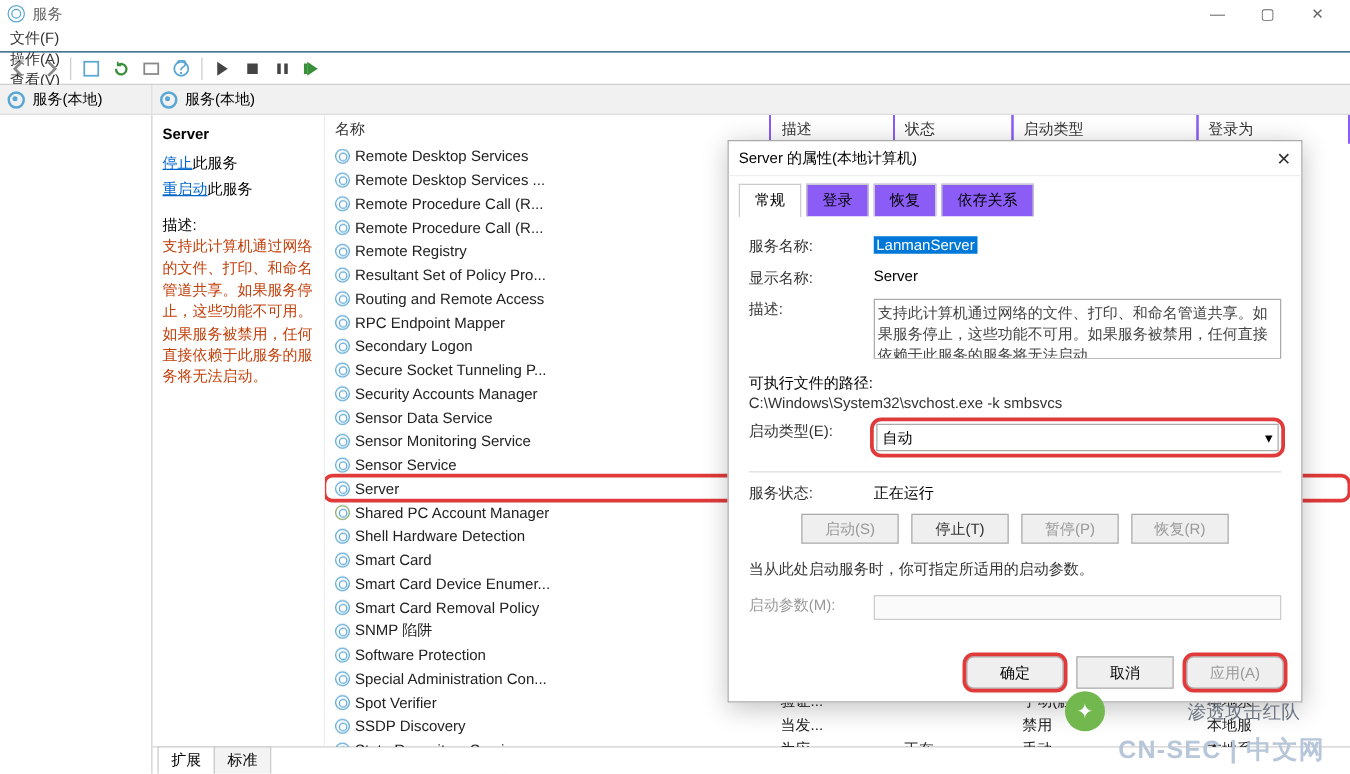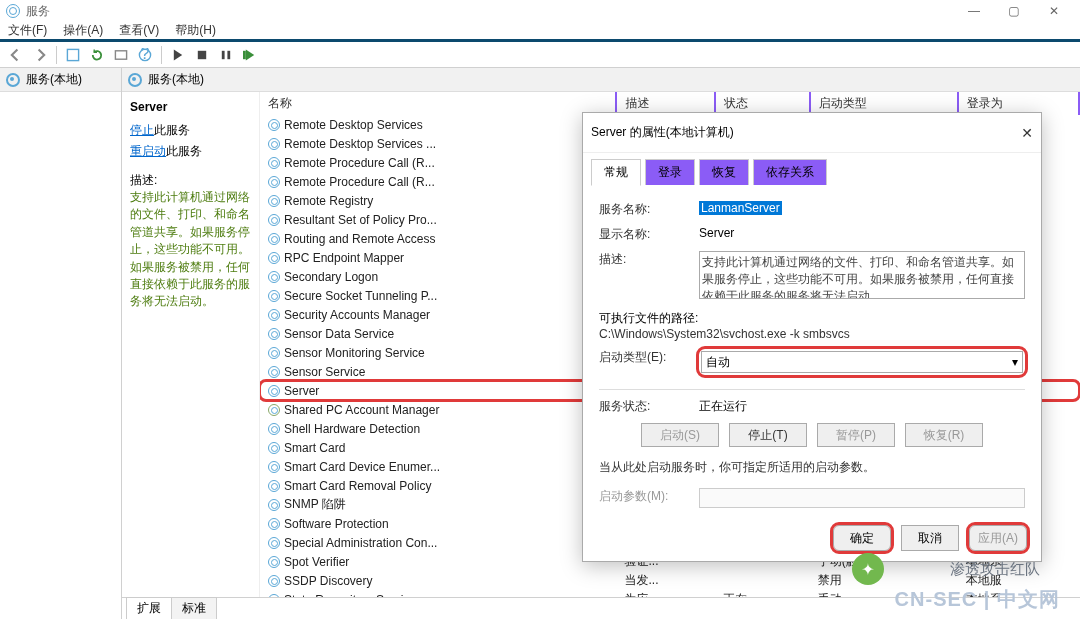--- a/index.html
+++ b/index.html
@@ -3,21 +3,21 @@
 <meta charset="utf-8">
 <style>
   * { box-sizing: border-box; font-family: "Microsoft YaHei", "Segoe UI", Tahoma, sans-serif; font-size: 12px; }
   body { margin: 0; background: #f5f5f5; width: 1080px; height: 619px; overflow: hidden; position: relative; }
   .window { position: absolute; top: 0; left: 0; width: 1080px; height: 619px; background: #fff; }
   .titlebar { height: 22px; display: flex; align-items: center; padding: 0 6px; color: #666; }
   .titlebar .icon { width: 14px; height: 14px; border: 1px solid #5aa7d6; border-radius: 50%; margin-right: 6px; display:inline-block; position:relative; }
   .titlebar .icon::after{content:"";position:absolute;width:6px;height:6px;border:1px solid #5aa7d6;border-radius:50%;top:2px;left:2px;}
   .winbtns { margin-left: auto; display: flex; }
   .winbtn { width: 40px; height: 22px; text-align: center; line-height: 22px; color: #666; }
-  .menubar { height: 20px; display: flex; padding: 0 8px; border-bottom: 3px solid #0c4a6e; color:#333; }
+  .menubar { height: 20px; display: flex; padding: 0 8px; border-bottom: 1px solid #0c4a6e; color:#333;flex-direction:column; }
   .menubar span { margin-right: 16px; }
   .toolbar { height: 26px; display: flex; align-items: center; padding: 0 6px; border-bottom: 1px solid #d0d0d0; gap: 4px; }
   .tbtn { width: 20px; height: 20px; display:flex; align-items:center; justify-content:center; color:#555; border:1px solid transparent; }
   .tbtn svg { width:14px; height:14px; }
   .tsep { width:1px; height:18px; background:#ccc; margin:0 2px; }
   .body { display:flex; height: calc(619px - 22px - 20px - 26px); }
   .leftpanel { width: 122px; border-right: 1px solid #d0d0d0; background:#fff; }
   .lefthdr { background:#f1f1f1; border-bottom:1px solid #ddd; padding:3px 6px; display:flex; align-items:center; gap:6px;}
   .gearico { width:14px; height:14px; display:inline-block; position:relative; }
   .gearico::before{content:"";position:absolute;inset:0;border:2px solid #5aa7d6;border-radius:50%;}
@@ -35,38 +35,38 @@
   tbody tr { height:16px; }
   .svcico { width:12px; height:12px; border:1px solid #5aa7d6; border-radius:50%; display:inline-block; vertical-align:middle; margin-right:4px; position:relative;}
   .svcico::after{content:"";position:absolute; width:5px;height:5px;border:1px solid #5aa7d6;border-radius:50%; top:2px;left:2px;}
   .svcico.alt { border-color:#8aa86a; }
   tr.selected { outline: 3px solid #e03a3a; outline-offset: -1px; border-radius: 6px; }
   .bottomtabs { height:22px; border-top:1px solid #d0d0d0; display:flex; align-items:flex-end; padding-left:4px;}
   .tab { padding:2px 10px; border:1px solid #ccc; border-bottom:none; background:#f3f3f3; margin-right:-1px;}
   .tab.active { background:#fff; }
   
   .dialog { position:absolute; top:112px; left:582px; width:460px; height:450px; background:#fff; border:1px solid #aaa; box-shadow: 0 4px 20px rgba(0,0,0,0.25); }
-  .dlgtitle { height:40px; display:flex; align-items:center; padding:0 8px; border-bottom:1px solid #eee; }
+  .dlgtitle { height:28px; display:flex; align-items:center; padding:0 8px; border-bottom:1px solid #eee; }
   .dlgtitle .x { margin-left:auto; font-size:14px; color:#333; }
   .tabs { display:flex; padding:6px 8px 0 8px; gap:4px; }
   .dtab { padding:4px 12px; border:1px solid #ccc; border-bottom:none; background:#8b5cf6; }
   .dtab.active { background:#fff; border-bottom:1px solid #fff; margin-bottom:-1px; }
   .dlgbody { padding:8px 16px; }
   .row { display:flex; margin:8px 0; }
   .row .lbl { width:100px; color:#333; }
   .row .val { flex:1; }
   .selected-text { background:#0078d7; color:#fff; padding:0 2px; }
   textarea { width:100%; height:48px; resize:none; font-size:12px; border:1px solid #aaa; padding:2px; color:#444; }
   select, .fakeselect { width:100%; height:22px; border:1px solid #aaa; padding:0 4px; background:#fff; display:flex; align-items:center; justify-content:space-between;}
   .redbox { outline:3px solid #e03a3a; border-radius:6px; padding:2px; }
   .dlgbtns { display:flex; gap:10px; margin-top:6px; justify-content:center;}
   .dlgbtns button { width:78px; height:24px; border:1px solid #aaa; background:#efefef; color:#333; }
   .dlgbtns button:disabled { color:#999; }
   .dlgfooter { position:absolute; bottom:10px; right:14px; display:flex; gap:10px; }
-  .dlgfooter button { width:58px; height:26px; border:1px solid #aaa; background:#efefef; }
+  .dlgfooter button { width:78px; height:26px; border:1px solid #aaa; background:#efefef; }
   .dlgfooter .red { outline:3px solid #e03a3a; border-radius:6px; }
   .watermark { position:absolute; right:20px; bottom:6px; color:#b7c6d9; font-size:20px; font-weight:bold; letter-spacing:1px; }
   .watermark2 { position:absolute; right:40px; bottom:40px; color:#6b7480; font-size:15px;}
   .wechat { position:absolute; right:196px; bottom:34px; width:32px; height:32px; border-radius:50%; background:#72b84e; display:flex; align-items:center; justify-content:center; color:#fff; font-size:16px;}
 </style>
 </head>
 <body>
 
 <div class="window">
   <div class="titlebar">
@@ -161,21 +161,21 @@
       <div class="midbody">
         <div class="detailpane">
           <h4>Server</h4>
           <div style="margin-bottom:4px;">
             <a>停止</a><span>此服务</span>
           </div>
           <div style="margin-bottom:12px;">
             <a>重启动</a><span>此服务</span>
           </div>
           <div>描述:</div>
-          <div style="color:#4d7c0f; line-height:1.45;">支持此计算机通过网络的文件、打印、和命名管道共享。如果服务停止，这些功能不可用。如果服务被禁用，任何直接依赖于此服务的服务将无法启动。</div>
+          <div style="color:#c2410c; line-height:1.45;">支持此计算机通过网络的文件、打印、和命名管道共享。如果服务停止，这些功能不可用。如果服务被禁用，任何直接依赖于此服务的服务将无法启动。</div>
         </div>
         <div class="listpane">
           <table>
             <thead>
                 <tr id="hdrrow">
                   <th>名称</th>
                   <th>描述</th>
                   <th>状态</th>
                   <th>启动类型</th>
                   <th>登录为</th>

